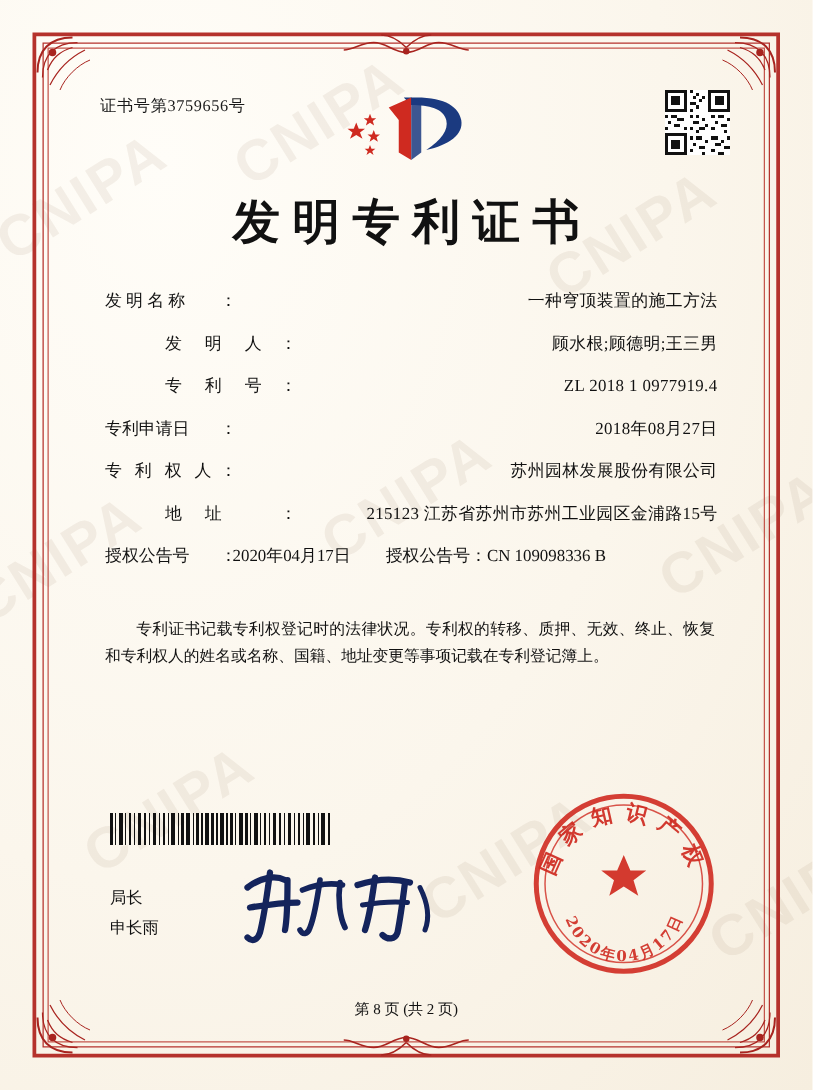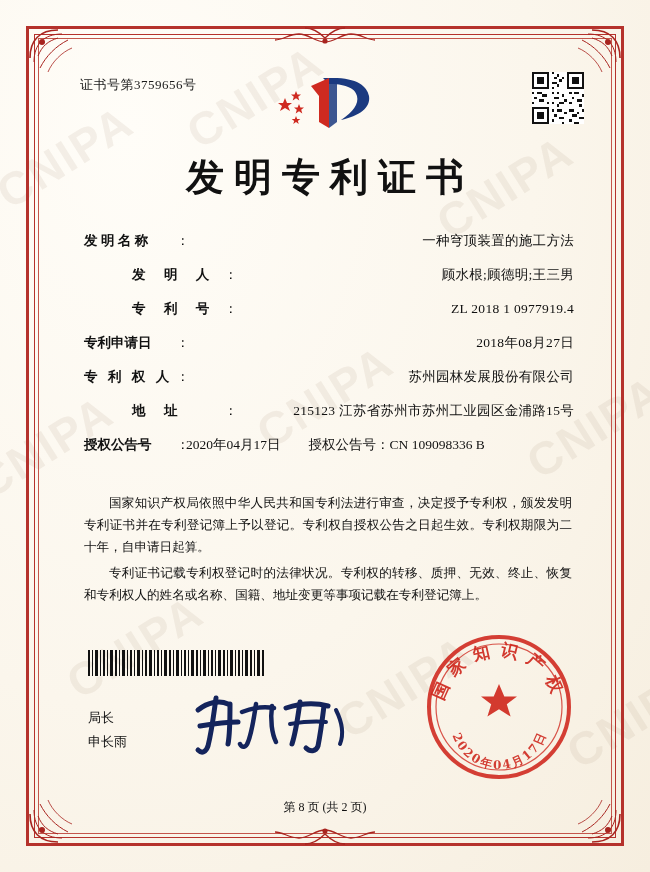--- a/index.html
+++ b/index.html
@@ -140,21 +140,20 @@
     align-items: baseline;
     margin-bottom: 16px;
     font-size: 13.5px;
     color: #111;
   }
   .row .lbl {
     width: 92px;
     flex: none;
     letter-spacing: 0px;
     white-space: nowrap;
-    font-weight: bold;
   }
   .row .lbl.sp5 { letter-spacing: 7.5px; margin-left: 48px; }
   .row .lbl.sp4 { letter-spacing: 3.5px; }
   .row .lbl.sp0 { letter-spacing: 0px; }
   .row .colon { width: 10px; flex:none; }
   .row .val {
     flex: 1;
     letter-spacing: 0.3px;
     text-align: right;
   }
@@ -426,21 +425,20 @@
       <div class="inline-pair">
         <div>2020年04月17日</div>
         <div class="val2 sub-lbl">授权公告号</div>
         <div>：</div>
         <div>CN 109098336 B</div>
       </div>
     </div>
   </div>
 
   <div class="paras">
-    <p>国家知识产权局依照中华人民共和国专利法进行审查，决定授予专利权，颁发发明专利证书并在专利登记簿上予以登记。专利权自授权公告之日起生效。专利权期限为二十年，自申请日起算。</p>
     <p>专利证书记载专利权登记时的法律状况。专利权的转移、质押、无效、终止、恢复和专利权人的姓名或名称、国籍、地址变更等事项记载在专利登记簿上。</p>
   </div>
 
   <div class="barcode">
     <svg viewBox="0 0 176 26" shape-rendering="crispEdges">
       <rect width="176" height="26" fill="none"></rect>
       <g fill="#111">
         <rect x="0" y="0" width="2" height="26"></rect>
           <rect x="4" y="0" width="1" height="26"></rect>
         <rect x="7" y="0" width="3" height="26"></rect>

